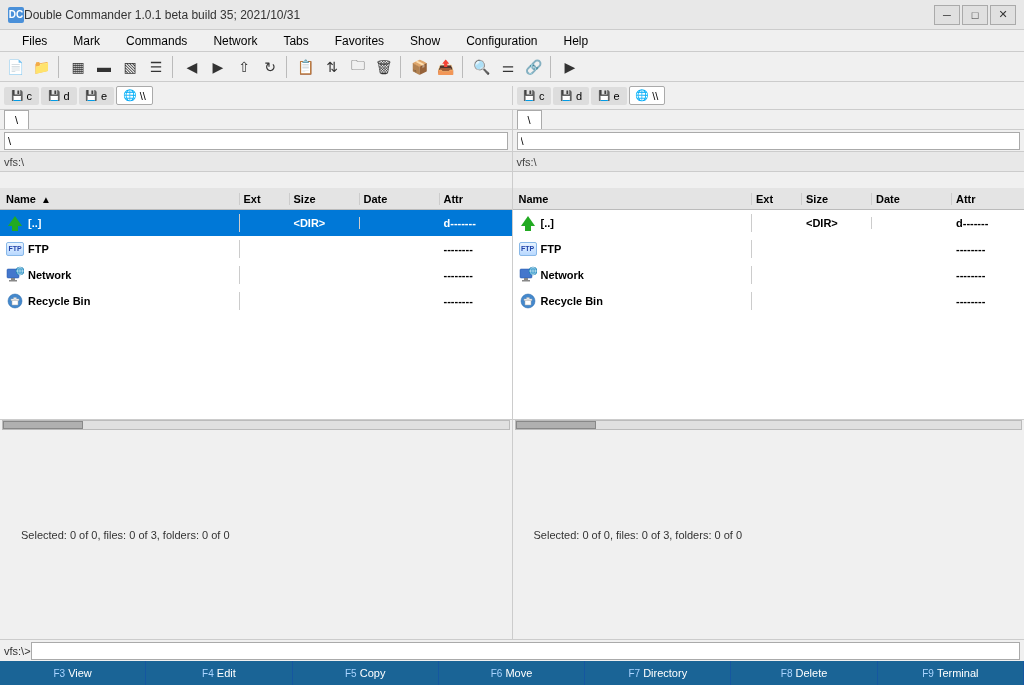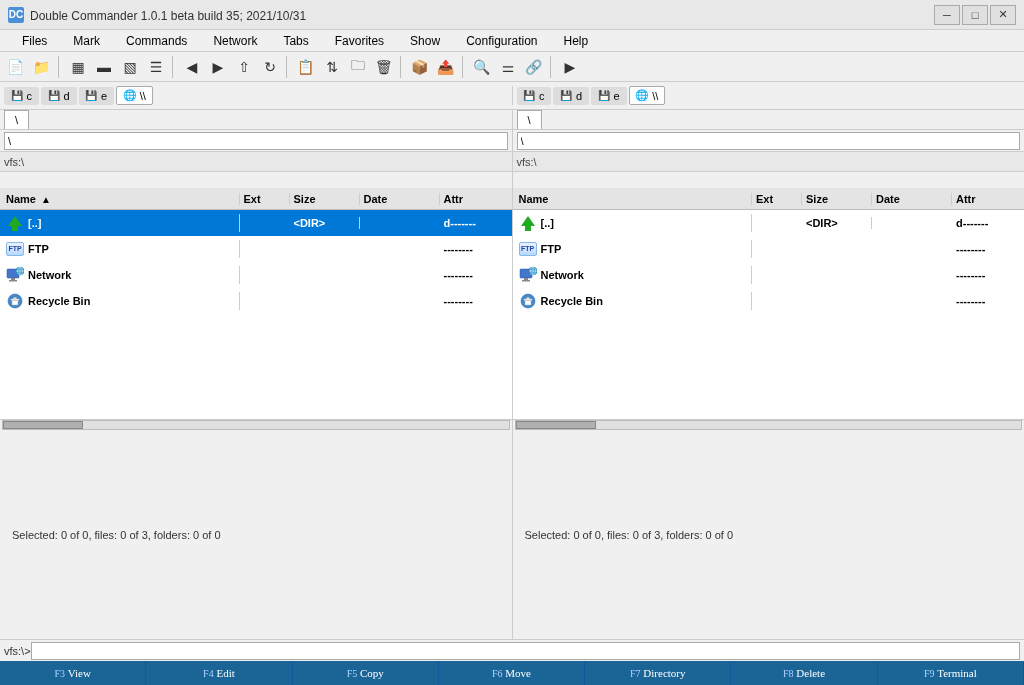--- a/index.html
+++ b/index.html
@@ -1,20 +1,20 @@
 <!DOCTYPE html>
 <html><head>
   <meta charset="utf-8">
   <style>
     * { margin: 0; padding: 0; box-sizing: border-box; }
     body { font-family: 'Segoe UI', Tahoma, sans-serif; font-size: 12px; background: #f0f0f0; width: 1024px; height: 685px; overflow: hidden; display: flex; flex-direction: column; }
 
     
     #title-bar { background: #e8e8e8; height: 30px; display: flex; align-items: center; justify-content: space-between; padding: 0 8px; border-bottom: 1px solid #ccc; }
-    #title-bar-left { display: flex; align-items: flex-end; gap: 6px; font-size: 12px; color: #333; }
+    #title-bar-left { display: flex; align-items: center; font-size: 12px; color: #333; }
     #title-bar-icon { width: 16px; height: 16px; background: #4a90d9; border-radius: 2px; display: flex; align-items: center; justify-content: center; color: white; font-size: 10px; font-weight: bold; }
     #title-bar-controls { display: flex; gap: 2px; }
     .title-btn { width: 26px; height: 20px; border: 1px solid #aaa; background: #e0e0e0; cursor: pointer; display: flex; align-items: center; justify-content: center; font-size: 11px; color: #333; }
 
     
     #menu-bar { background: #f0f0f0; height: 22px; display: flex; align-items: center; padding: 0 4px; border-bottom: 1px solid #ccc; }
     .menu-item { padding: 2px 8px; cursor: pointer; font-size: 12px; color: #000; margin-left: 10px; }
 
     
     #toolbar { background: #f0f0f0; height: 30px; display: flex; align-items: center; padding: 2px 4px; border-bottom: 1px solid #ccc; gap: 2px; }
@@ -55,31 +55,31 @@
 
     
     .file-list { flex: 1; overflow-y: auto; overflow-x: hidden; background: white; }
     .file-row { display: flex; align-items: center; height: 26px; padding: 0 2px; cursor: pointer; border-bottom: 1px solid transparent; }
     .file-row.selected { background: #0078d7; color: white; }
     .file-row .col-name { display: flex; align-items: center; gap: 4px; }
     .file-icon { width: 18px; height: 18px; display: flex; align-items: center; justify-content: center; flex-shrink: 0; }
 
     
     .ftp-icon { width: 18px; height: 14px; background: linear-gradient(to bottom, #e8f4ff, #b8d8ff); border: 1px solid #88b8e8; border-radius: 2px; display: flex; align-items: center; justify-content: center; font-size: 7px; font-weight: bold; color: #2244aa; }
-    .status-panel { flex: 1; display: flex; align-items: center; padding: 0 12px; font-size: 11px; color: #333; border-right: 1px solid #ccc; }
+    .status-panel { flex: 1; display: flex; align-items: center; padding: 0 12px; font-size: 11px; color: #333; border-right: 1px solid #ccc; margin-left: 9px; }
     .status-panel:last-child { border-right: none; }
 
     
     #cmd-bar { height: 22px; display: flex; align-items: center; padding: 0 4px; background: #f0f0f0; border-top: 1px solid #ccc; }
     #cmd-label { font-size: 11px; color: #333; }
     #cmd-input { flex: 1; height: 18px; border: 1px solid #aaa; font-size: 11px; padding: 0 3px; background: white; }
 
     
     #fkey-bar { height: 24px; display: flex; background: #1a6496; }
-    .fkey { flex: 1; display: flex; align-items: center; justify-content: center; cursor: pointer; font-size: 11px; color: white; border-right: 1px solid #1557a0; font-family: Liberation Serif, serif; }
+    .fkey { flex: 1; display: flex; align-items: center; justify-content: center; cursor: pointer; font-size: 11px; color: white; border-right: 1px solid #1557a0; }
     .fkey-num { font-size: 10px; color: #aad4ff; }
 
     
     .file-list::-webkit-scrollbar { width: 12px; }
     .file-list::-webkit-scrollbar-track { background: #f0f0f0; }
     .file-list::-webkit-scrollbar-thumb { background: #b0b0b0; border: 1px solid #888; }
 
     
     .h-scroll { height: 12px; background: #f0f0f0; border-top: 1px solid #ccc; display: flex; align-items: center; }
     .h-scroll-inner { flex: 1; height: 10px; background: #e0e0e0; border: 1px solid #bbb; margin: 0 2px; position: relative; }

